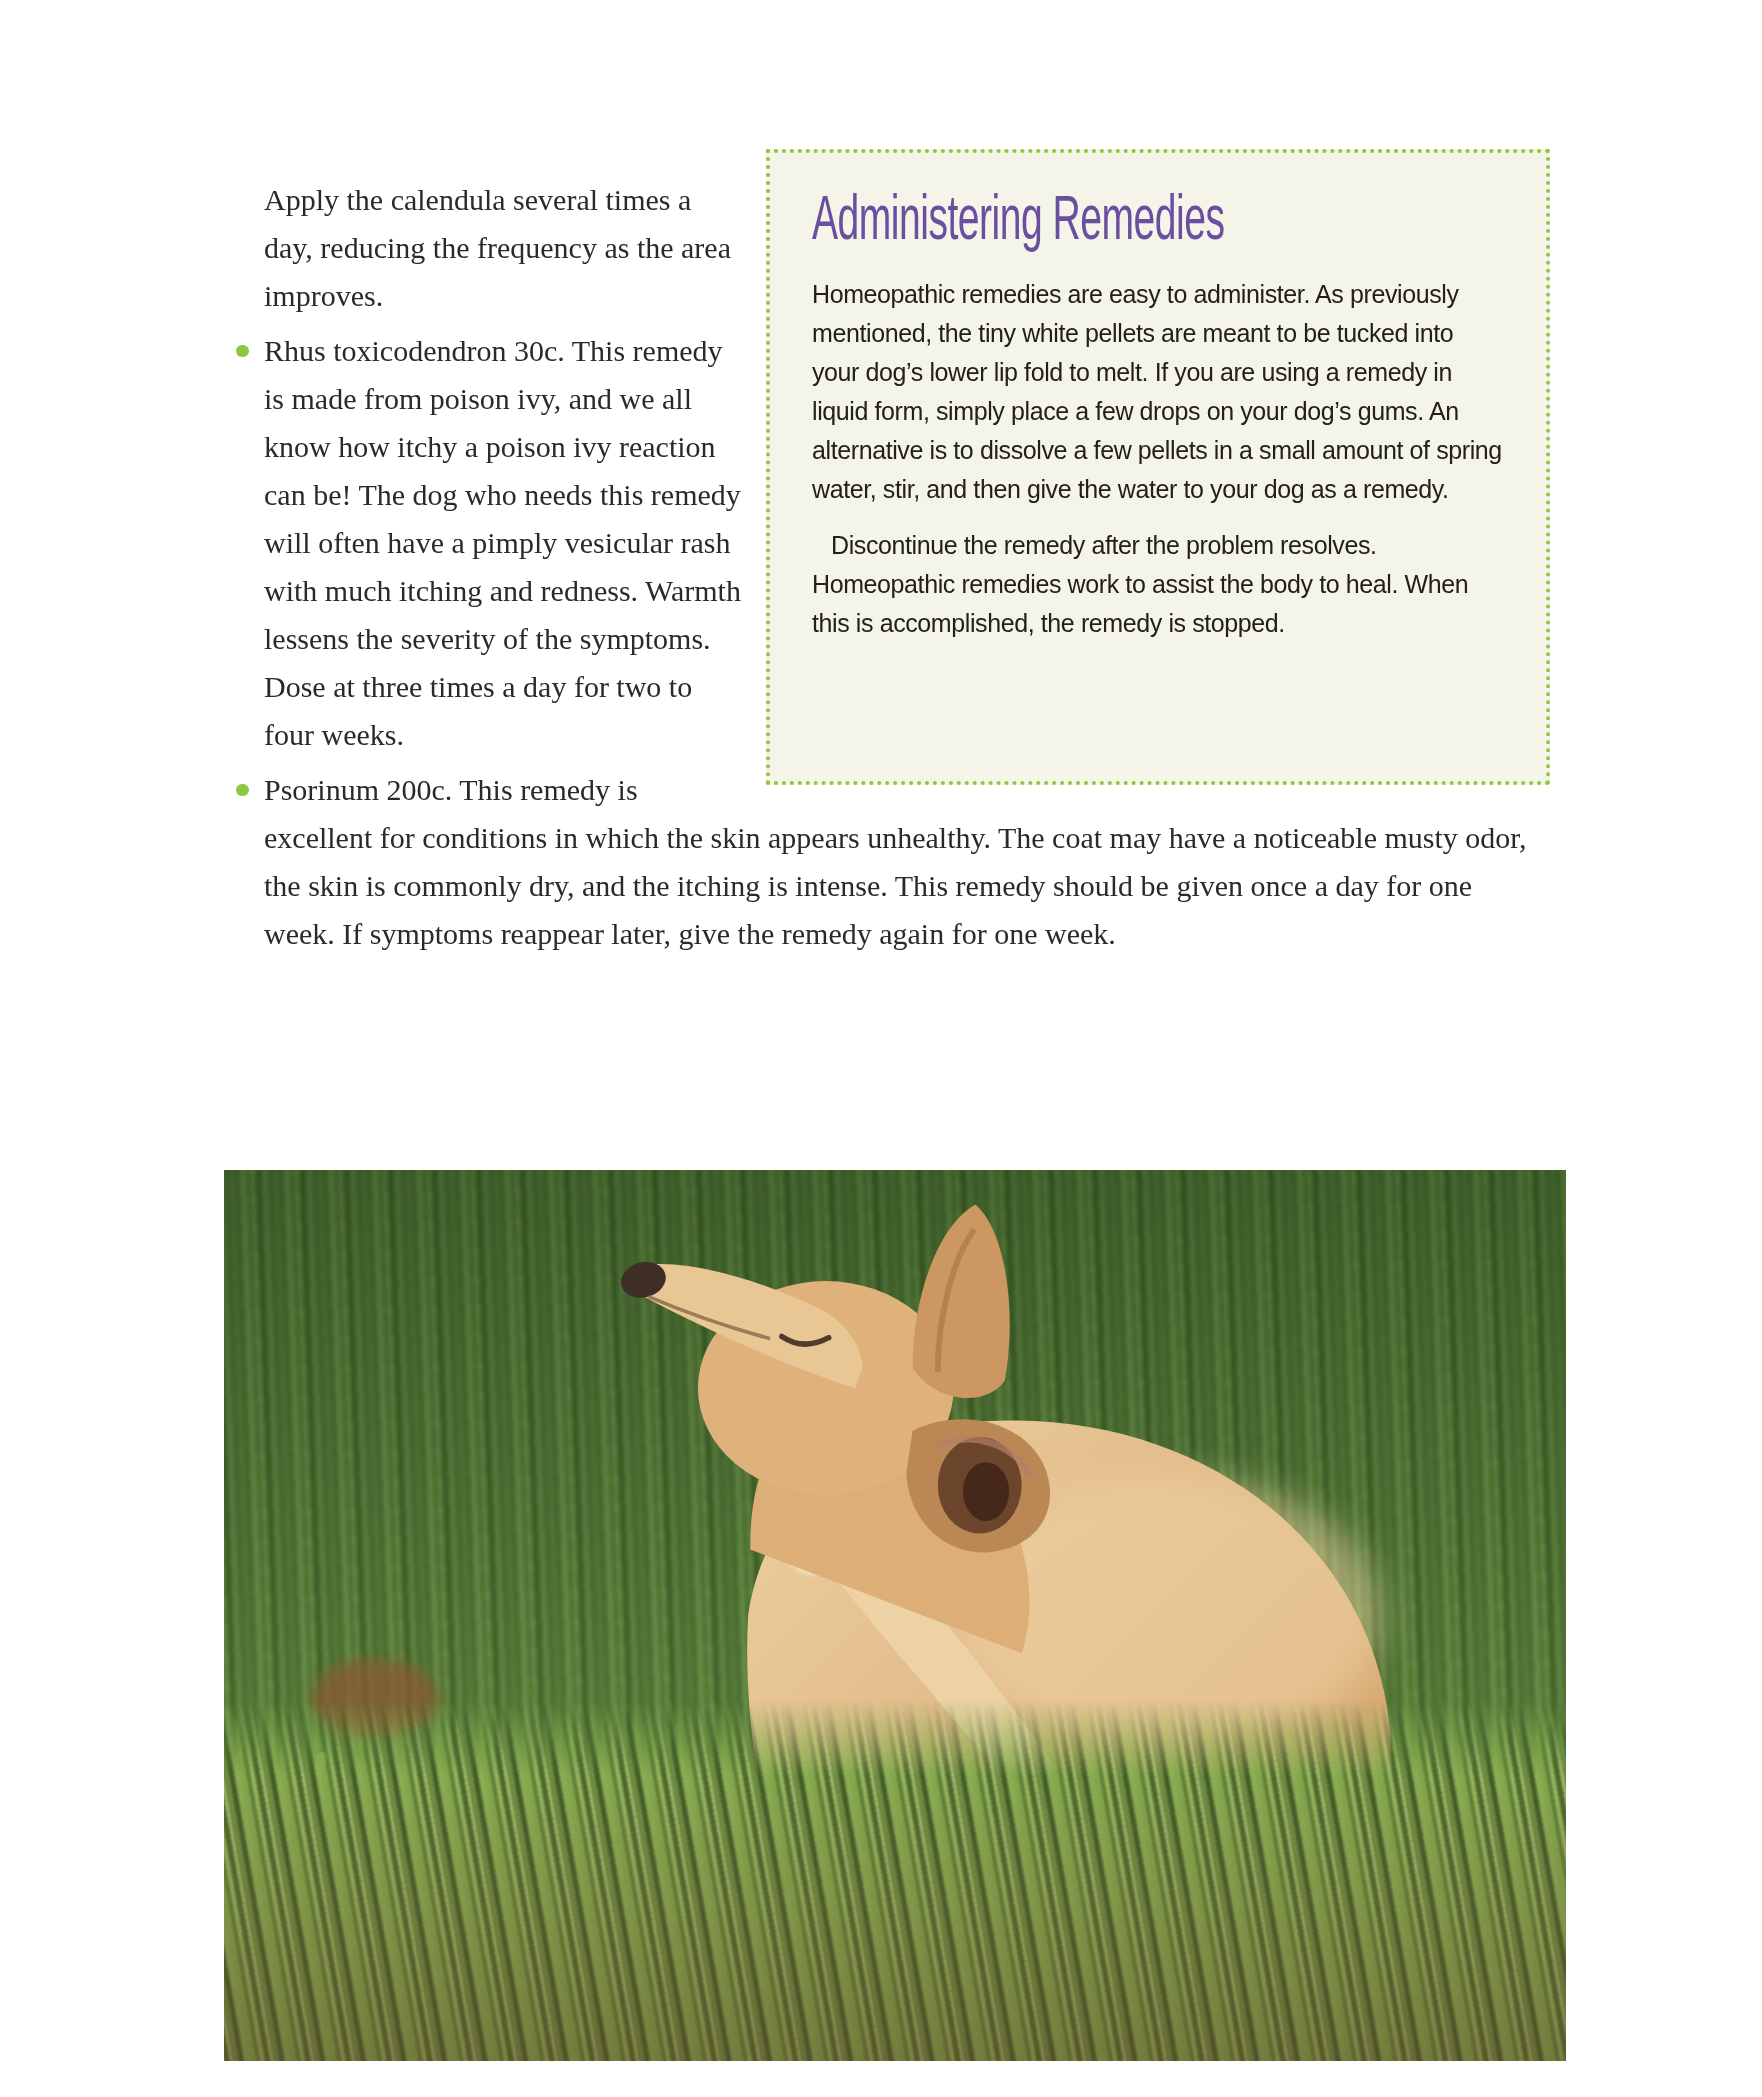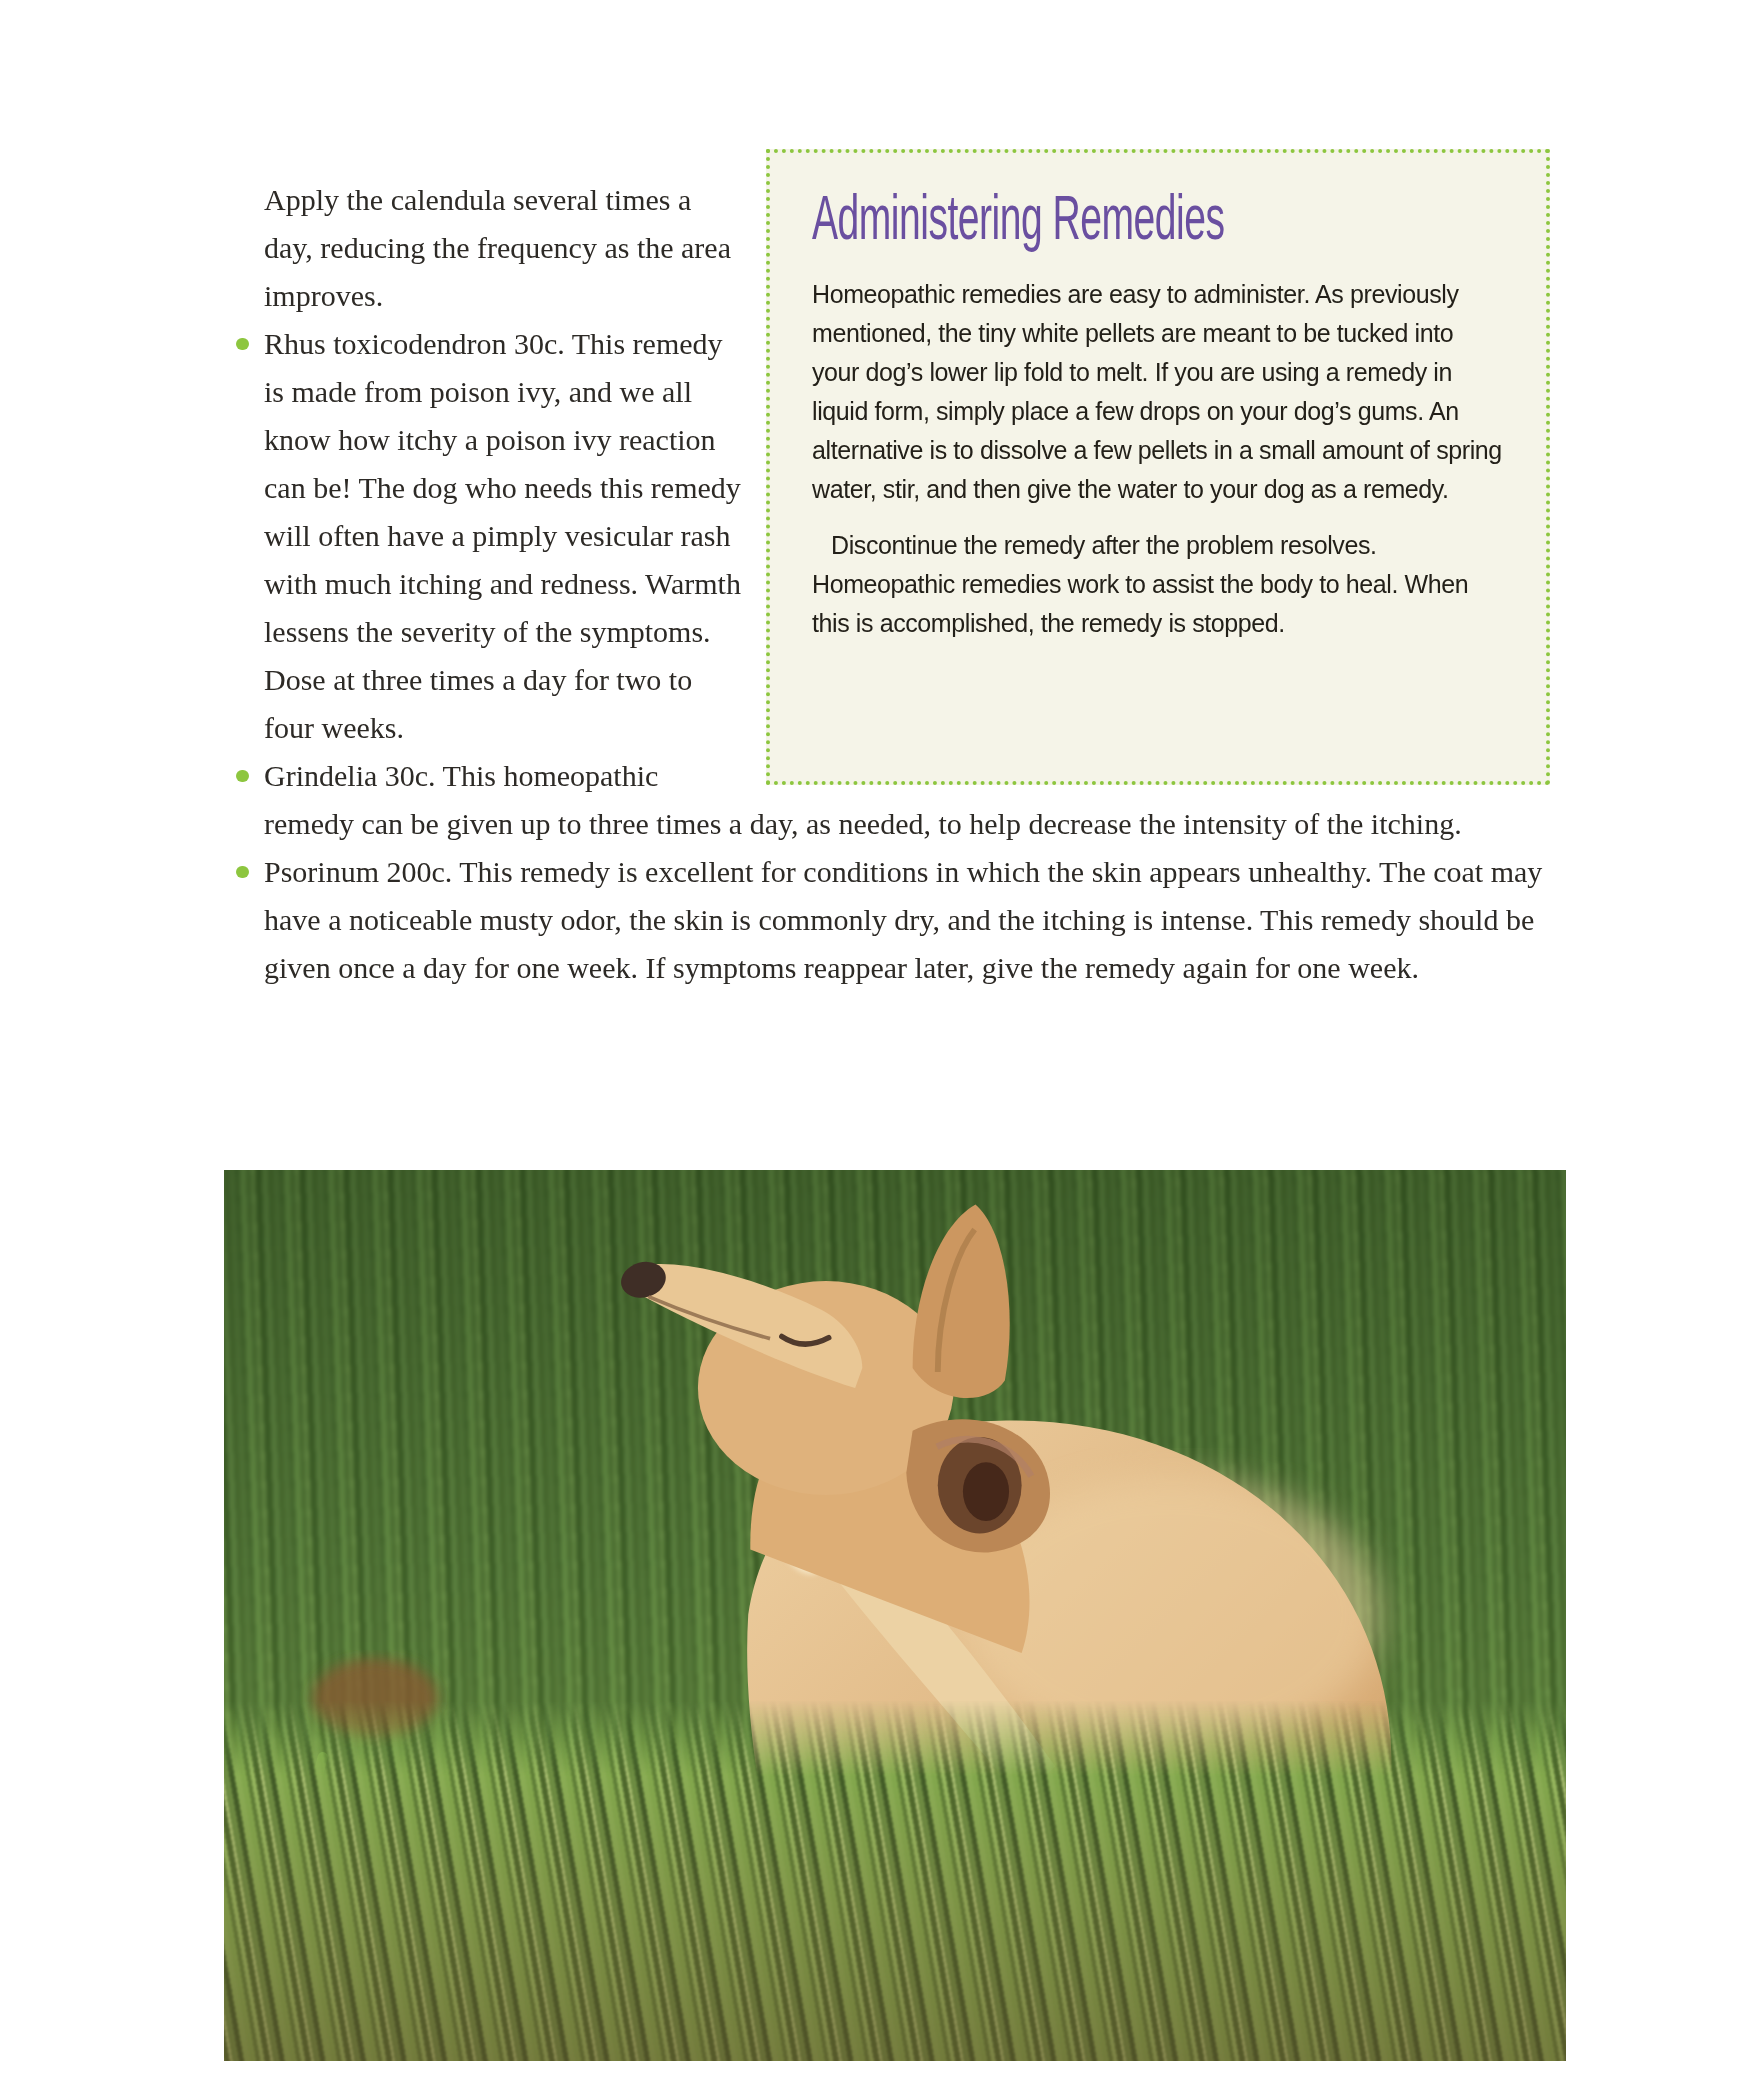--- a/index.html
+++ b/index.html
@@ -34,21 +34,21 @@
     white-space:nowrap; margin-top:8.4px;
   }
   .sidebar-par{
     font-size:25px; line-height:39px; letter-spacing:-0.4px;
     color:var(--ink-soft); margin-top:22px;
   }
   .sidebar-par.indented{ margin-top:17px; text-indent:19px; }
   .intro-par{ margin-top:27px; margin-left:31px; }
   ul.remedy-list{ list-style:none; }
   ul.remedy-list li{
-    position:relative; padding-left:31px; margin-top:0;
+    position:relative; padding-left:31px; margin-top:7px;
   }
   ul.remedy-list li::before{
     content:""; position:absolute; left:3.4px; top:17.6px;
     width:12.6px; height:12.6px; border-radius:50%;
     background:var(--green);
   }
   
   .photo{
     position:absolute; left:224px; top:1170px; width:1342px; height:891px;
     overflow:hidden; background:#4e7233;
@@ -97,21 +97,20 @@
     <aside class="sidebar-box">
       <h2 class="sidebar-title">Administering Remedies</h2>
       <p class="sidebar-par">Homeopathic remedies are easy to administer. As previously mentioned, the tiny white pellets are meant to be tucked into your dog’s lower lip fold to melt. If you are using a remedy in liquid form, simply place a few drops on your dog’s gums. An alternative is to dissolve a few pellets in a small amount of spring water, stir, and then give the water to your dog as a remedy.</p>
       <p class="sidebar-par indented">Discontinue the remedy after the problem resolves. Homeopathic remedies work to assist the body to heal. When this is accomplished, the remedy is stopped.</p>
     </aside>
 
     <p class="intro-par">Apply the calendula several times a day, reducing the frequency as the area improves.</p>
 
     <ul class="remedy-list">
       <li>Rhus toxicodendron 30c. This remedy is made from poison ivy, and we all know how itchy a poison ivy reaction can be! The dog who needs this remedy will often have a pimply vesicular rash with much itching and redness. Warmth lessens the severity of the symptoms. Dose at three times a day for two to four weeks.</li>
-      <li>Grindelia 30c. This homeopathic remedy can be given up to three times a day, as needed, to help decrease the intensity of the itching.</li>
       <li>Psorinum 200c. This remedy is excellent for conditions in which the skin appears unhealthy. The coat may have a noticeable musty odor, the skin is commonly dry, and the itching is intense. This remedy should be given once a day for one week. If symptoms reappear later, give the remedy again for one week.</li>
     </ul>
   </div>
 
   <figure class="photo" role="img" aria-label="Tan dog sitting in green grass, head turned back with eyes closed, scratching behind its upright ear with a raised hind paw">
     <div class="grass-back"></div>
 
     <svg class="dog-svg" viewBox="0 0 3200 2125" width="1342" height="891">
       <defs>
         <linearGradient id="bodyGrad" x1="0" y1="0" x2="1" y2="1">

